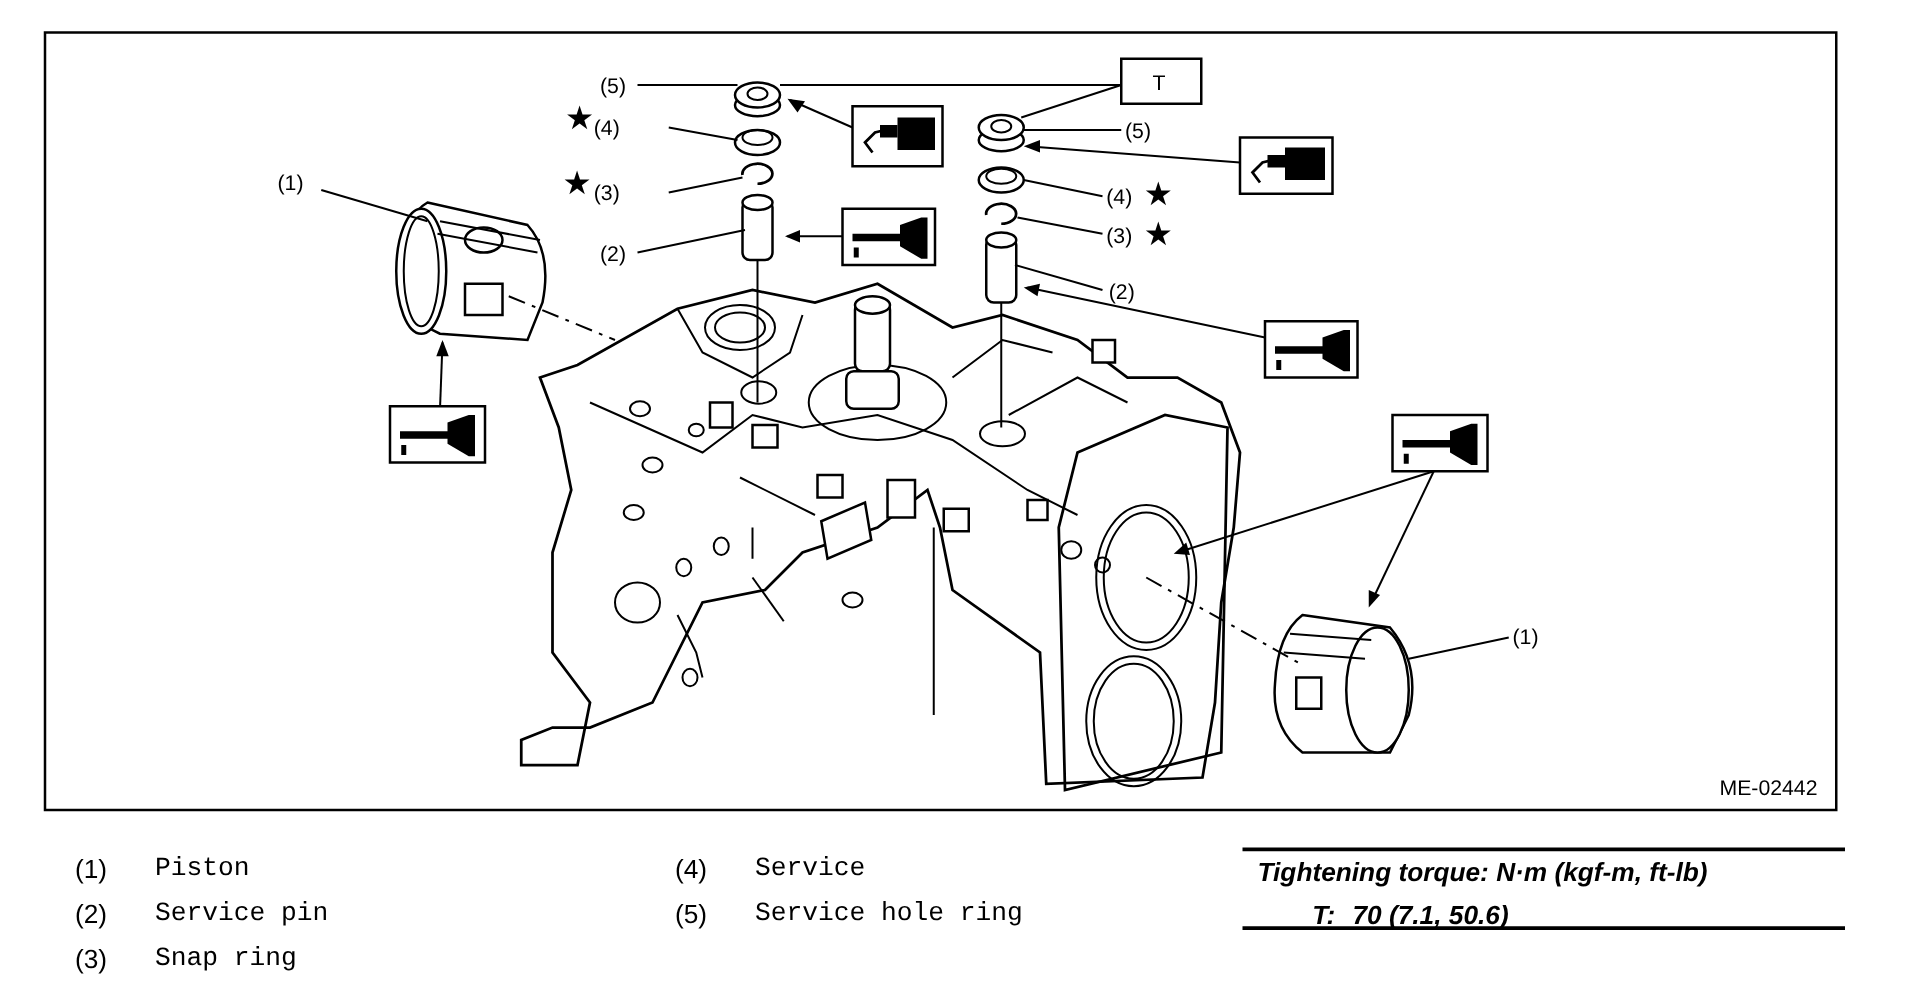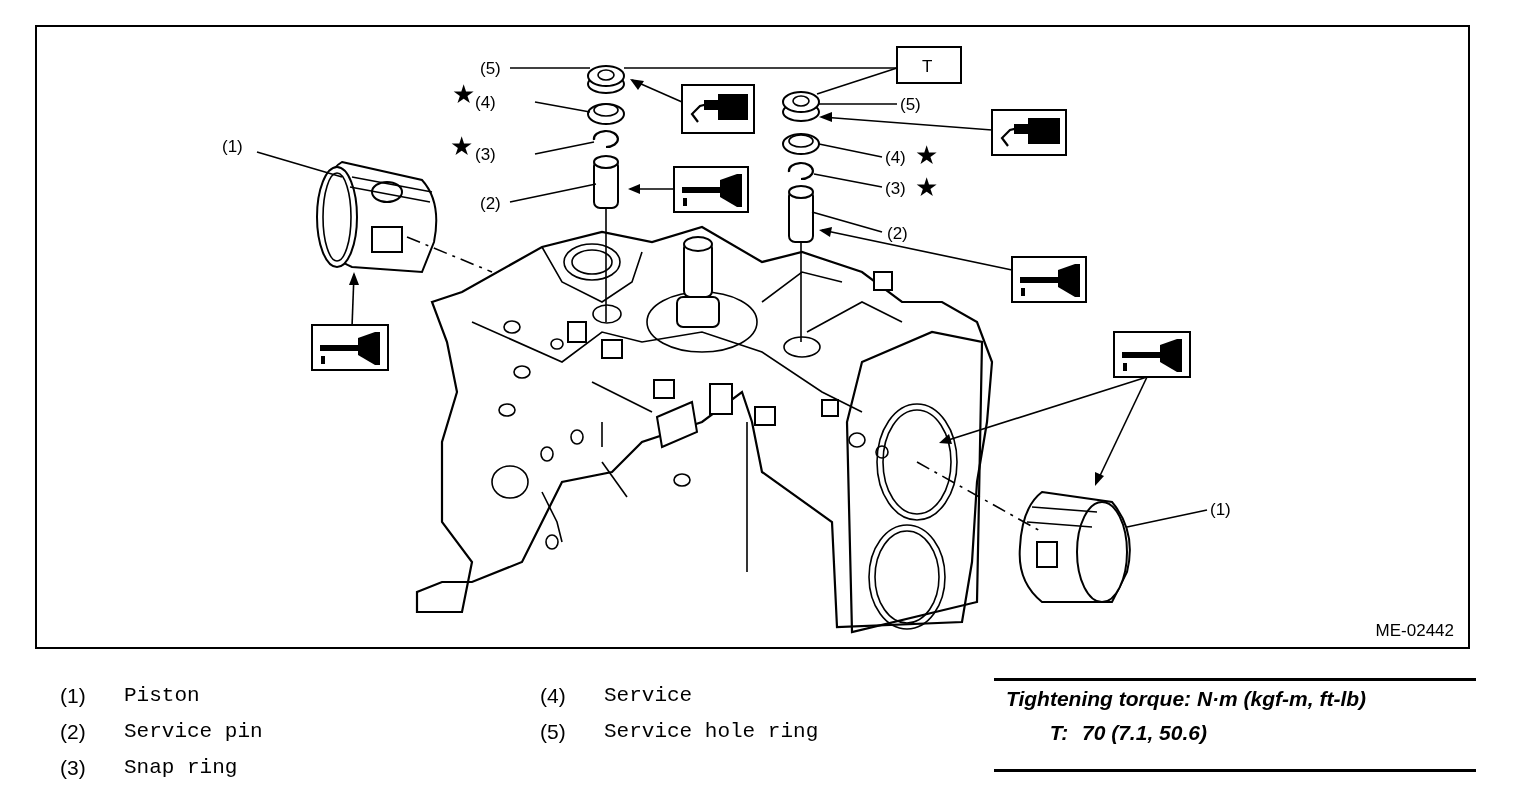--- a/index.html
+++ b/index.html
@@ -9,21 +9,21 @@
   .lbl { font-family: "Liberation Sans", sans-serif; font-size: 17px; fill: #000; }
   .ln { stroke: #000; stroke-width: 1.6; fill: none; }
   .thick { stroke: #000; stroke-width: 2.2; fill: none; }
   .part { stroke: #000; stroke-width: 2; fill: #fff; }
   .icon-box { stroke: #000; stroke-width: 2; fill: #fff; }
   .fig-id { position: absolute; right: 14px; bottom: 6px; font-size: 17px; margin-left: 28px; }
   .legend { position: absolute; font-size: 21px; }
   .legend .num { position: absolute; left: 0; }
   .legend .txt { position: absolute; left: 64px; white-space: nowrap; font-family: Liberation Mono, monospace; }
   .legend-item { position: absolute; height: 30px; width: 400px; }
-  .torque { position: absolute; left: 994px; top: 678px; width: 482px; height: 94px; border-top: 3px solid #000; border-bottom: 3px solid #000; box-sizing: border-box; font-style: italic; font-weight: bold; font-size: 21px; }
+  .torque { position: absolute; left: 994px; top: 678px; width: 482px; height: 66px; border-top: 3px solid #000; border-bottom: 3px solid #000; box-sizing: border-box; font-style: italic; font-weight: bold; font-size: 21px; }
   .torque .hdr { position: absolute; left: 12px; top: 6px; white-space: nowrap; }
   .torque .val { position: absolute; left: 42px; top: 40px; white-space: nowrap; text-align: center; }
   .torque .val .key { display: inline-block; width: 46px; }
 </style>
 </head>
 <body>
 
 <div id="figure-frame">
   <svg id="figure-svg" width="1435" height="624" viewBox="35 25 1435 624">
 

